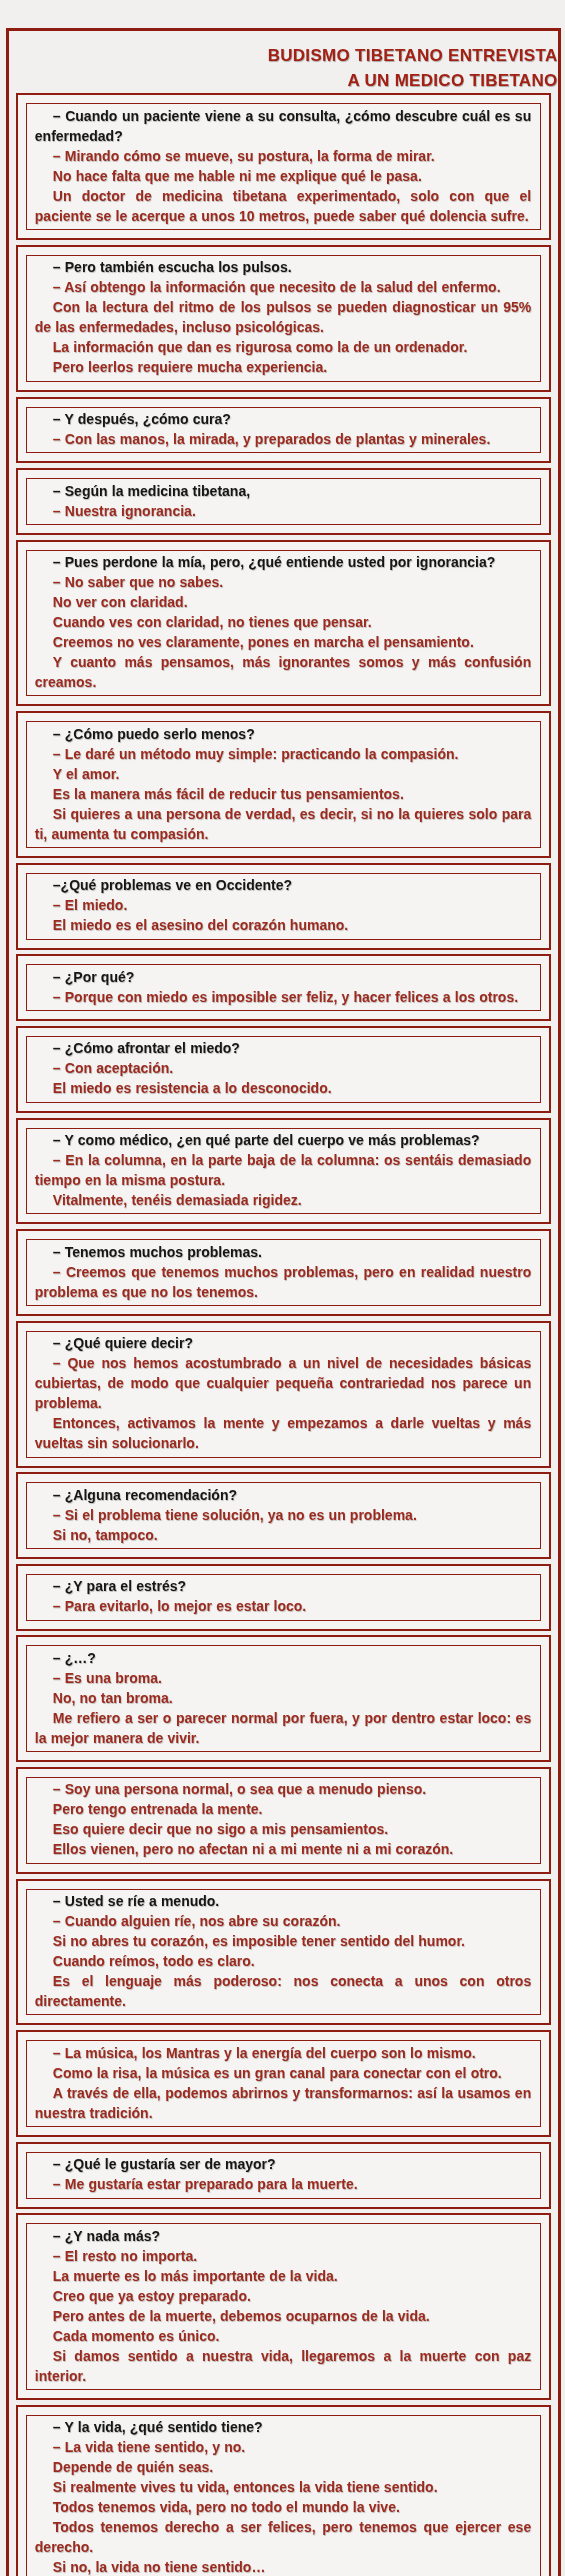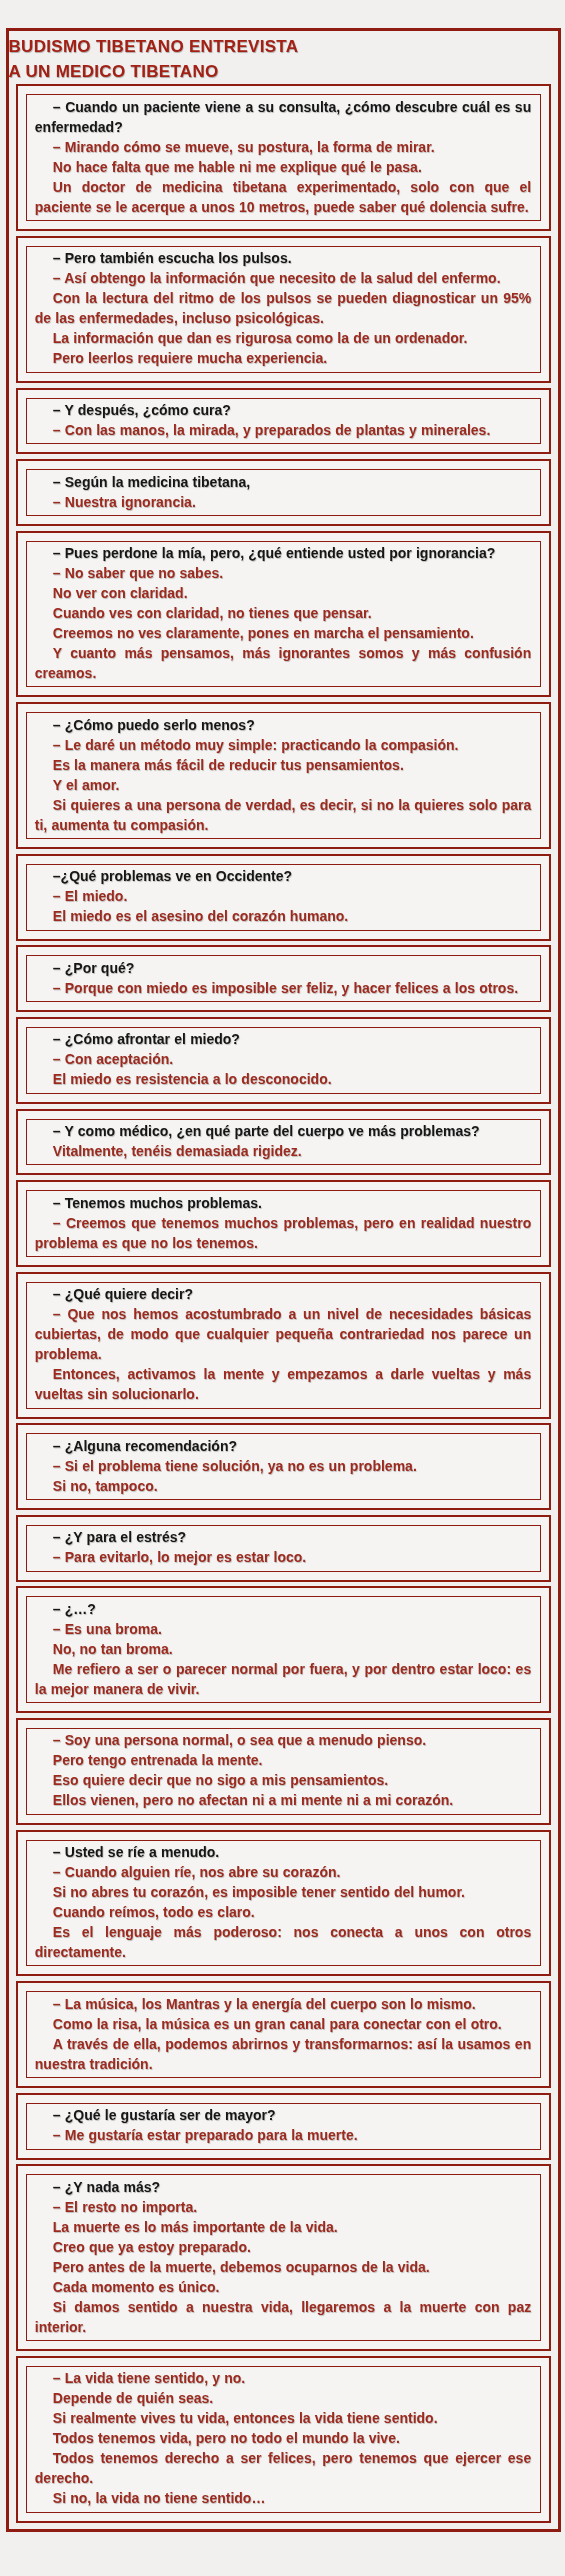--- a/index.html
+++ b/index.html
@@ -17,28 +17,29 @@
     font-family:"Liberation Sans","DejaVu Sans",sans-serif;
     -webkit-font-smoothing:antialiased;
   }
   .document-page{
     margin:28px 5.5px 0 5.5px;
     border:3.4px solid var(--border);
     background:var(--page-bg);
     padding:0 0 1.4px 0;
   }
   .doc-title{
-    text-align:left;
+    text-align:right;
     color:var(--title);
     font-weight:bold;
     font-size:17px;
     line-height:25px;
     padding-top:3.4px;
     letter-spacing:0.3px;
     text-shadow:0.7px 0.7px 0.7px rgba(90,90,90,0.45);
+    margin-top:9px;
   }
   .qa-list{padding:0;}
   .qa-block{
     margin:0 7px 4.8px 7px;
     border:2.1px solid var(--border);
     padding:8px;
     background:var(--box-bg);
   }
   .qa-block:first-child{margin-top:0;}
   .qa-inner{
@@ -109,22 +110,22 @@
           <div class="para a">Cuando ves con claridad, no tienes que pensar.</div>
           <div class="para a">Creemos no ves claramente, pones en marcha el pensamiento.</div>
           <div class="para a">Y cuanto más pensamos, más ignorantes somos y más confusión creamos.</div>
         </div>
   </div>
 
   <div class="qa-block">
     <div class="qa-inner">
           <div class="para q">– ¿Cómo puedo serlo menos?</div>
           <div class="para a">– Le daré un método muy simple: practicando la compasión.</div>
+          <div class="para a">Y el amor.</div>
           <div class="para a">Es la manera más fácil de reducir tus pensamientos.</div>
-          <div class="para a">Y el amor.</div>
           <div class="para a">Si quieres a una persona de verdad, es decir, si no la quieres solo para ti, aumenta tu compasión.</div>
         </div>
   </div>
 
   <div class="qa-block">
     <div class="qa-inner">
           <div class="para q">–¿Qué problemas ve en Occidente?</div>
           <div class="para a">– El miedo.</div>
           <div class="para a">El miedo es el asesino del corazón humano.</div>
         </div>
@@ -141,20 +142,21 @@
     <div class="qa-inner">
           <div class="para q">– ¿Cómo afrontar el miedo?</div>
           <div class="para a">– Con aceptación.</div>
           <div class="para a">El miedo es resistencia a lo desconocido.</div>
         </div>
   </div>
 
   <div class="qa-block">
     <div class="qa-inner">
           <div class="para q">– Y como médico, ¿en qué parte del cuerpo ve más problemas?</div>
+          <div class="para a">– En la columna, en la parte baja de la columna: os sentáis demasiado tiempo en la misma postura.</div>
           <div class="para a">Vitalmente, tenéis demasiada rigidez.</div>
         </div>
   </div>
 
   <div class="qa-block">
     <div class="qa-inner">
           <div class="para q">– Tenemos muchos problemas.</div>
           <div class="para a">– Creemos que tenemos muchos problemas, pero en realidad nuestro problema es que no los tenemos.</div>
         </div>
   </div>
@@ -233,20 +235,21 @@
           <div class="para a">Creo que ya estoy preparado.</div>
           <div class="para a">Pero antes de la muerte, debemos ocuparnos de la vida.</div>
           <div class="para a">Cada momento es único.</div>
           <div class="para a">Si damos sentido a nuestra vida, llegaremos a la muerte con paz interior.</div>
         </div>
   </div>
 
 
   <div class="qa-block">
     <div class="qa-inner">
+          <div class="para q">– Y la vida, ¿qué sentido tiene?</div>
           <div class="para a">– La vida tiene sentido, y no.</div>
           <div class="para a">Depende de quién seas.</div>
           <div class="para a">Si realmente vives tu vida, entonces la vida tiene sentido.</div>
           <div class="para a">Todos tenemos vida, pero no todo el mundo la vive.</div>
           <div class="para a">Todos tenemos derecho a ser felices, pero tenemos que ejercer ese derecho.</div>
           <div class="para a">Si no, la vida no tiene sentido…</div>
         </div>
   </div>
 </div>
 </div>

